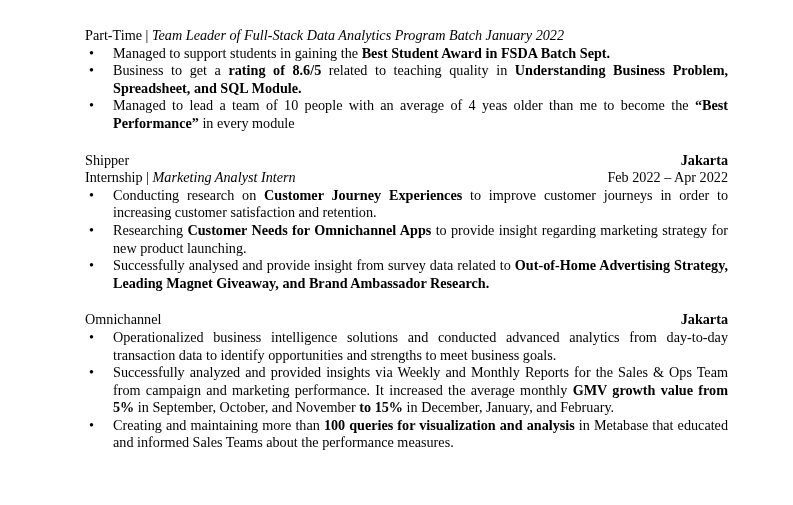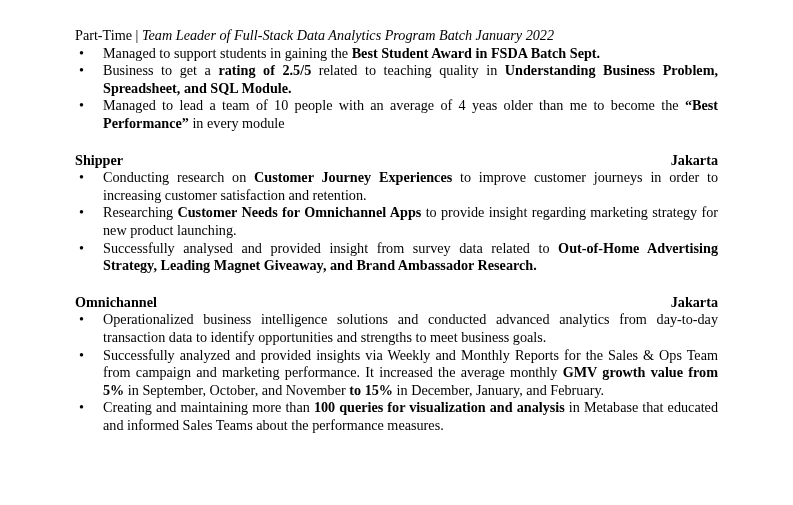--- a/index.html
+++ b/index.html
@@ -12,31 +12,31 @@
       height: 505px;
       overflow: hidden;
       position: relative;
       font-family: "Liberation Serif", "DejaVu Serif", serif;
       font-size: 14.2px;
       color: #000000;
       line-height: 17.6px;
     }
     .page {
       position: absolute;
-      left: 75px;
+      left: 85px;
       top: 27px;
       width: 643px;
     }
     .line {
       display: flex;
       justify-content: space-between;
       white-space: nowrap;
     }
     .company {
-      font-weight: bold;
+      font-weight: normal;
     }
     .italic { font-style: italic; }
     .bold { font-weight: bold; }
     ul.bullets {
       list-style: none;
       margin: 0;
       padding: 0;
     }
     ul.bullets li {
       position: relative;
@@ -59,34 +59,38 @@
 <body>
 
 <div class="page">
 
   <div class="section first">
     <div class="line">
       <span><span>Part-Time</span><span> | </span><span class="italic">Team Leader of Full-Stack Data Analytics Program Batch January 2022</span></span>
     </div>
     <ul class="bullets">
       <li><span class="bullet">•</span><span>Managed to support students in gaining the </span><span class="bold">Best Student Award in FSDA Batch Sept.</span></li>
-      <li><span class="bullet">•</span><span>Business to get a </span><span class="bold">rating of 2.5/5</span><span> related to teaching quality in </span><span class="bold">Understanding Business Problem, Spreadsheet, and SQL Module.</span></li>
+      <li><span class="bullet">•</span><span>Business to get a </span><span class="bold">rating of 8.6/5</span><span> related to teaching quality in </span><span class="bold">Understanding Business Problem, Spreadsheet, and SQL Module.</span></li>
       <li><span class="bullet">•</span><span>Managed to lead a team of 10 people with an average of 4 yeas older than me to become the </span><span class="bold">“Best Performance”</span><span> in every module</span></li>
     </ul>
   </div>
 
   <div class="section">
     <div class="line">
       <span class="company">Shipper</span>
       <span class="bold">Jakarta</span>
     </div>
+    <div class="line">
+      <span><span>Internship</span><span> | </span><span class="italic">Marketing Analyst Intern</span></span>
+      <span>Feb 2022 – Apr 2022</span>
+    </div>
     <ul class="bullets">
       <li><span class="bullet">•</span><span>Conducting research on </span><span class="bold">Customer Journey Experiences</span><span> to improve customer journeys in order to increasing customer satisfaction and retention.</span></li>
       <li><span class="bullet">•</span><span>Researching </span><span class="bold">Customer Needs for Omnichannel Apps</span><span> to provide insight regarding marketing strategy for new product launching.</span></li>
-      <li><span class="bullet">•</span><span>Successfully analysed and provided insight from survey data related to </span><span class="bold">Out-of-Home Advertising Strategy, Leading Magnet Giveaway, and Brand Ambassador Research.</span></li>
+      <li><span class="bullet">•</span><span>Successfully analysed and provide insight from survey data related to </span><span class="bold">Out-of-Home Advertising Strategy, Leading Magnet Giveaway, and Brand Ambassador Research.</span></li>
     </ul>
   </div>
 
   <div class="section">
     <div class="line">
       <span class="company">Omnichannel</span>
       <span class="bold">Jakarta</span>
     </div>
     <div class="line">
     </div>

